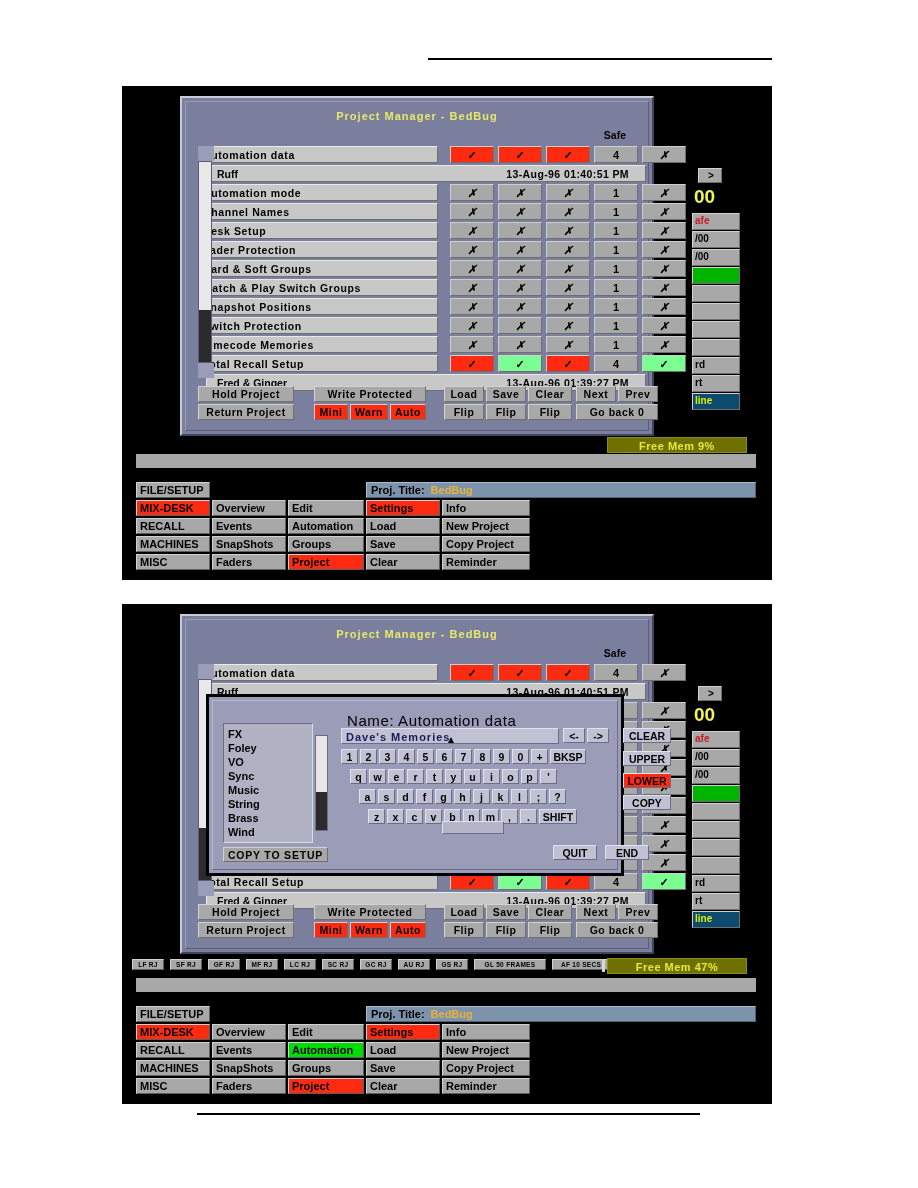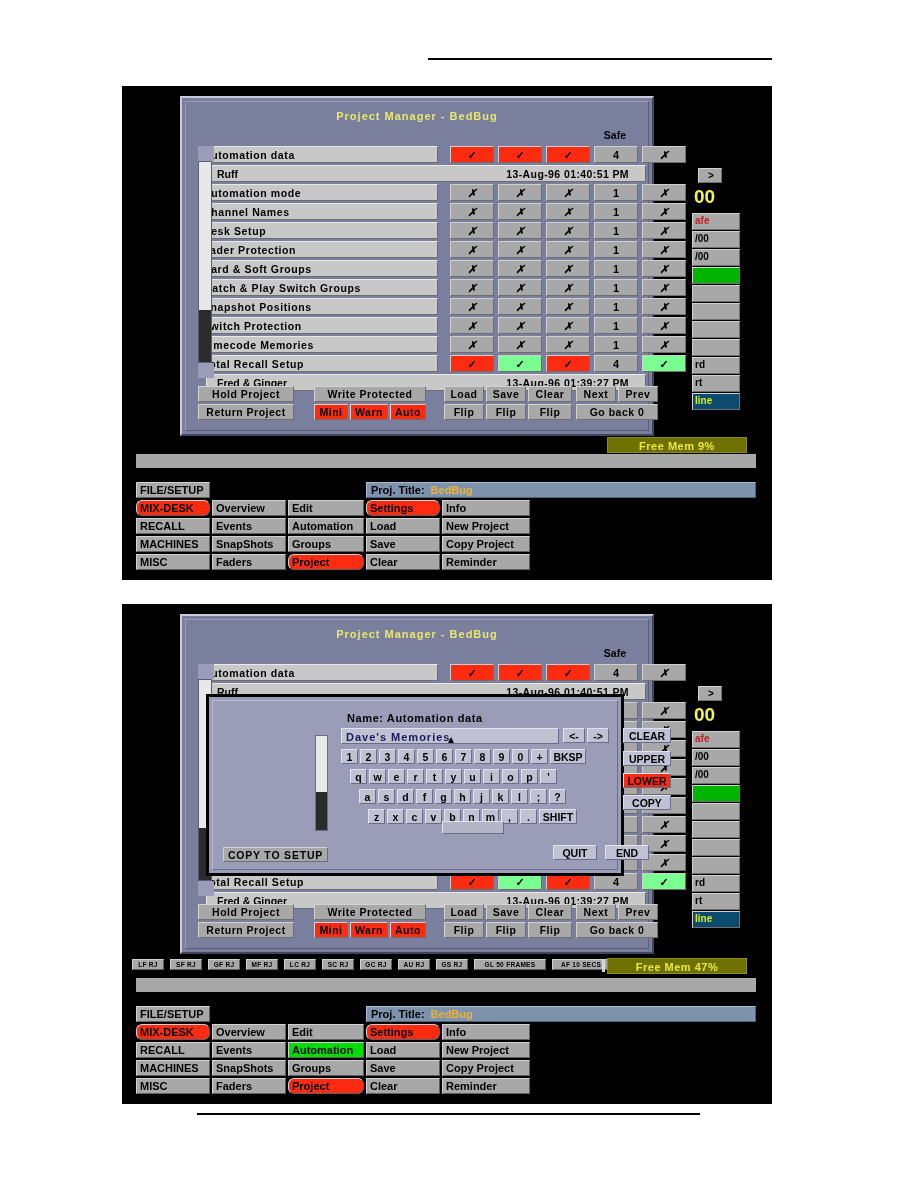--- a/index.html
+++ b/index.html
@@ -108,21 +108,21 @@
 
   
   .menupanel{position:absolute;background:#000;}
   .mbtn{
     position:absolute;height:16px;line-height:15px;background:#a8a8a8;
     color:#000;font-size:11px;font-weight:bold;padding-left:3px;
     box-sizing:border-box;white-space:nowrap;overflow:hidden;
     border-top:1px solid #d2d2d2;border-left:1px solid #d2d2d2;
     border-right:1px solid #5e5e5e;border-bottom:1px solid #5e5e5e;
   }
-  .mbtn.red{background:#ff2b10;border-radius:6px;}
+  .mbtn.red{background:#ff2b10;}
   .mbtn.green{background:#00dd00;}
   .projtitle{
     position:absolute;height:16px;line-height:15px;background:#7d93ab;
     font-size:11px;font-weight:bold;padding-left:4px;box-sizing:border-box;
     color:#000;white-space:nowrap;
     border-top:1px solid #a8bdd2;border-left:1px solid #a8bdd2;
     border-right:1px solid #4e6278;border-bottom:1px solid #4e6278;
   }
   .projtitle .pv{color:#e8b23c;margin-left:6px;}
   .greystripe{position:absolute;background:#a8a8a8;}
@@ -132,21 +132,21 @@
     position:absolute;background:#9a9cb8;border:3px solid #000;
     box-sizing:border-box;
   }
   .kbd-inner{
     position:absolute;inset:3px;background:#9a9cb8;
     border-top:1px solid #b9bbd0;border-left:1px solid #b9bbd0;
     border-right:1px solid #6a6c88;border-bottom:1px solid #6a6c88;
     box-sizing:border-box;
   }
   .kbd-name{
-    position:absolute;color:#000;font-size:11px;font-weight:bold;
+    position:absolute;color:#000;font-size:15px;font-weight:normal;
     letter-spacing:.6px;
   }
   .kbd-field{
     position:absolute;height:16px;line-height:16px;background:#c0c2d4;
     color:#1a1a5a;font-size:11px;font-weight:bold;padding-left:4px;
     box-sizing:border-box;letter-spacing:1px;
     border-top:1px solid #e0e2f0;border-left:1px solid #e0e2f0;
     border-right:1px solid #6a6c88;border-bottom:1px solid #6a6c88;
     white-space:pre;
   }
@@ -593,20 +593,32 @@
 
       <div class="kkey" style="left:410px;top:50px;width:48px;">UPPER</div>
       <div class="kkey red" style="left:410px;top:72px;width:48px;">LOWER</div>
       <div class="kkey" style="left:410px;top:94px;width:48px;">COPY</div>
 
       <div class="kkey blank" style="left:229px;top:120px;width:62px;height:13px;"></div>
 
       <div class="kkey" style="left:340px;top:144px;width:44px;">QUIT</div>
       <div class="kkey" style="left:392px;top:144px;width:44px;">END</div>
 
+      <div class="listbox" style="left:10px;top:22px;width:90px;height:120px;">
+        <div id="listitems">
+            <div class="litem" style="top:4px;">FX</div>
+            <div class="litem" style="top:18px;">Foley</div>
+            <div class="litem" style="top:32px;">VO</div>
+            <div class="litem" style="top:46px;">Sync</div>
+            <div class="litem" style="top:60px;">Music</div>
+            <div class="litem" style="top:74px;">String</div>
+            <div class="litem" style="top:88px;">Brass</div>
+            <div class="litem" style="top:102px;">Wind</div>
+          </div>
+      </div>
       <div class="kb-sbar" id="kbsbar" style="left:102px;top:22px;height:120px;">
           <div class="kb-arrow kb-up">
             <div></div>
           </div>
           <div class="kb-track" style="height:96px;">
             <div class="kb-thumb" style="height:56px;"></div>
           </div>
           <div class="kb-arrow kb-dn">
             <div></div>
           </div>

